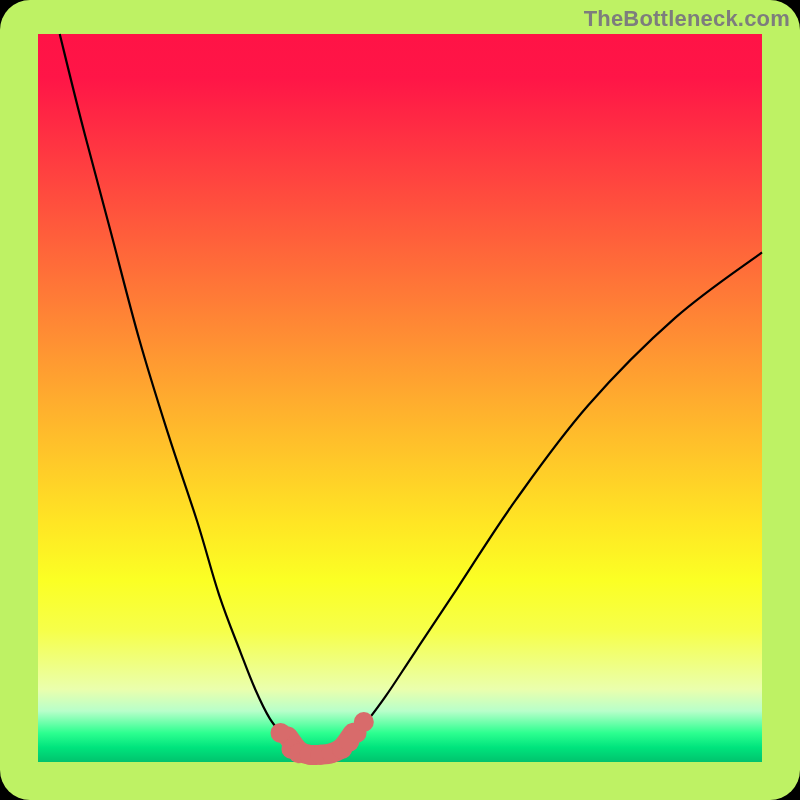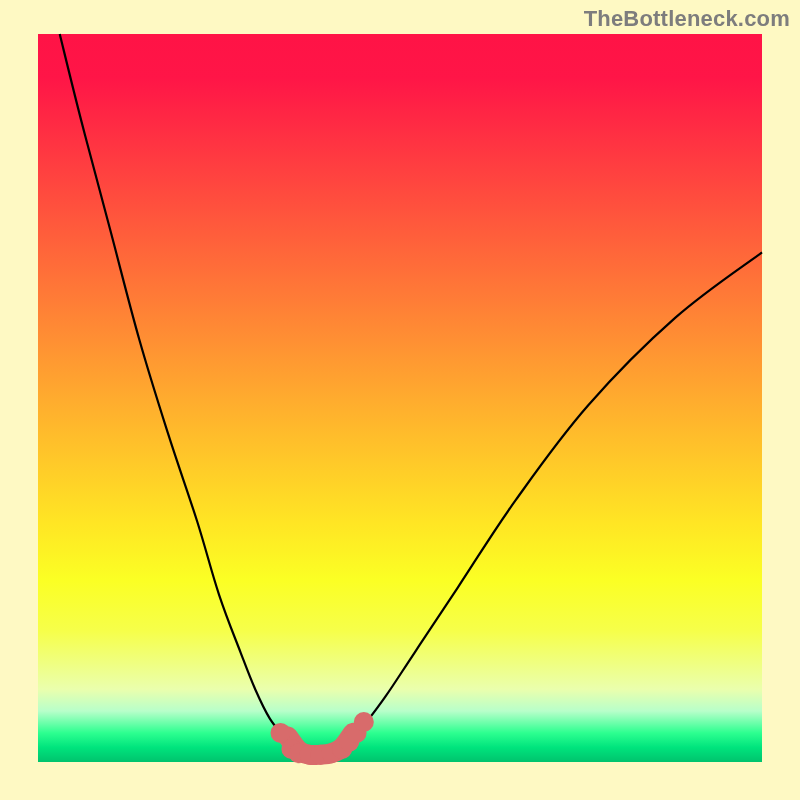--- a/index.html
+++ b/index.html
@@ -9,21 +9,22 @@
     height: 800px;
     background: #000;
     overflow: hidden;
   }
   .frame {
     position: absolute;
     left: 0;
     top: 0;
     width: 800px;
     height: 800px;
-    background: #fef9c3;
+    background: #bef264;
+    border-radius: 30px;
   }
   .plot {
     position: absolute;
     left: 38px;
     top: 34px;
     width: 724px;
     height: 728px;
     background: linear-gradient(
       to bottom,
       #ff1346 0%,

